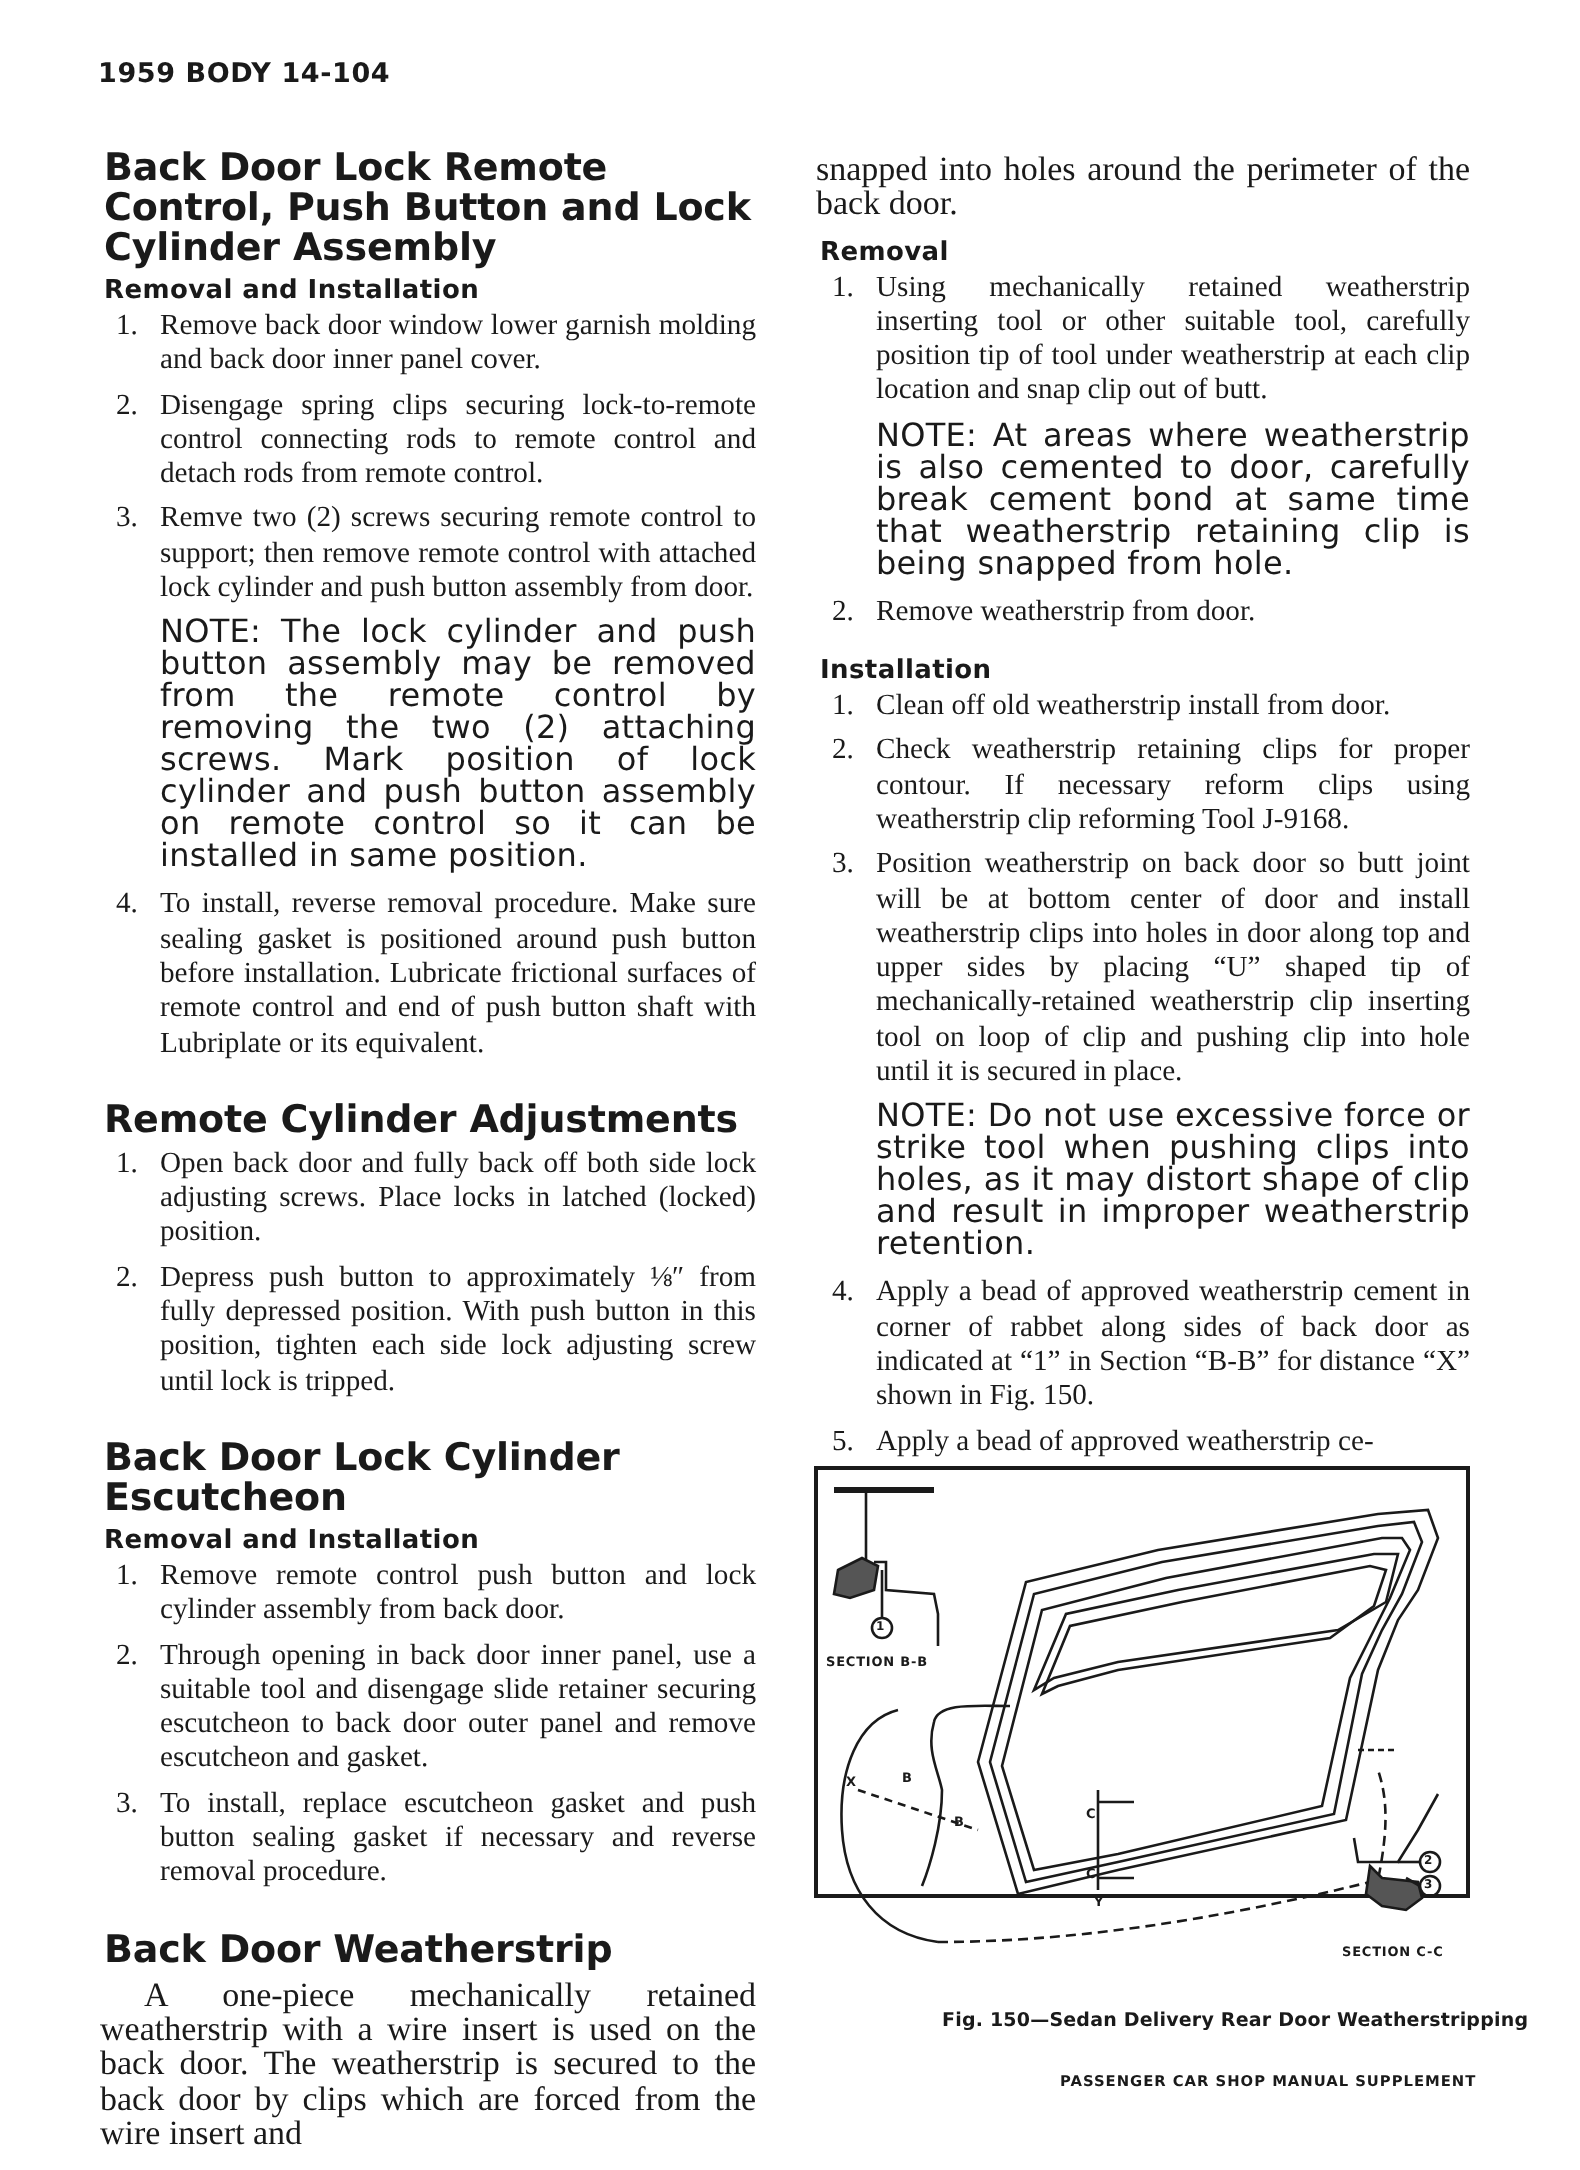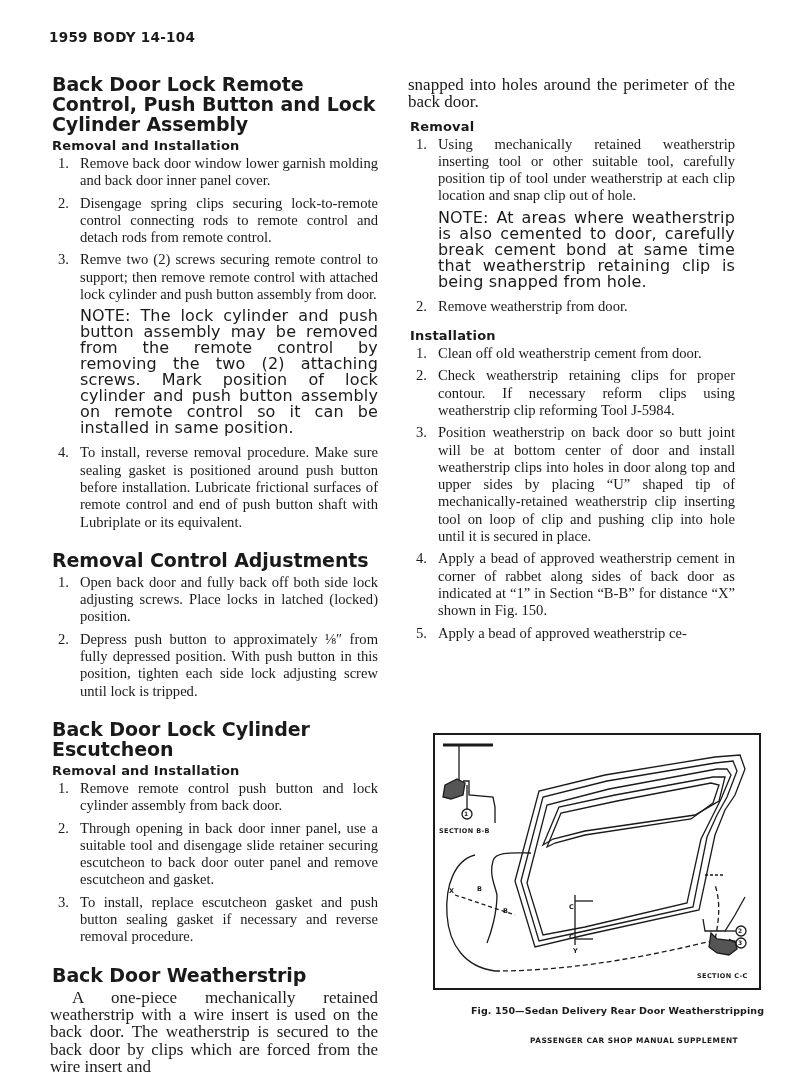--- a/index.html
+++ b/index.html
@@ -40,22 +40,22 @@
   }
   ol.steps li .num {
     position: absolute; left: 8px; top: 0;
   }
   .note {
     font-family: "DejaVu Sans", "Liberation Sans", sans-serif;
     font-weight: normal; font-size: 16px; line-height: 16px;
     margin: 4px 0 8px 30px; text-align: justify; letter-spacing: 0.15px;
   }
   .figure {
-    position: absolute; left: 433px; top: 733px;
-    width: 328px; height: 257px;
+    position: absolute; left: 407px; top: 733px;
+    width: 328px; height: 216px;
     border: 2px solid #1a1a1a; box-sizing: border-box;
     background: #fff;
   }
   .figure svg { position: absolute; left: 0; top: 0; }
   .fig-caption {
     position: absolute; left: 471px; top: 1005px;
     font-family: "DejaVu Sans", "Liberation Sans", sans-serif;
     font-weight: bold; font-size: 9.5px; letter-spacing: 0.1px;
   }
   .footer {
@@ -83,21 +83,21 @@
     <li><span class="num">1.</span><span>Remove back door window lower garnish molding and back door inner panel cover.</span></li>
     <li><span class="num">2.</span><span>Disengage spring clips securing lock-to-remote control connecting rods to remote control and detach rods from remote control.</span></li>
     <li><span class="num">3.</span><span>Remve two (2) screws securing remote control to support; then remove remote control with attached lock cylinder and push button assembly from door.</span></li>
   </ol>
   <div class="note">NOTE: The lock cylinder and push button assembly may be removed from the remote control by removing the two (2) attaching screws. Mark position of lock cylinder and push button assembly on remote control so it can be installed in same position.</div>
   <ol class="steps">
     <li><span class="num">4.</span><span>To install, reverse removal procedure. Make sure sealing gasket is positioned around push button before installation. Lubricate frictional surfaces of remote control and end of push button shaft with Lubriplate or its equivalent.</span></li>
   </ol>
 
   <div class="gap-m"></div>
-  <h2 class="section-title">Removal Control Adjustments</h2>
+  <h2 class="section-title">Remote Cylinder Adjustments</h2>
   <ol class="steps">
     <li><span class="num">1.</span><span>Open back door and fully back off both side lock adjusting screws. Place locks in latched (locked) position.</span></li>
     <li><span class="num">2.</span><span>Depress push button to approximately ⅛″ from fully depressed position. With push button in this position, tighten each side lock adjusting screw until lock is tripped.</span></li>
   </ol>
 
   <div class="gap-m"></div>
   <h2 class="section-title">Back Door Lock Cylinder Escutcheon</h2>
   <h3 class="sub-title">Removal and Installation</h3>
   <ol class="steps">
     <li><span class="num">1.</span><span>Remove remote control push button and lock cylinder assembly from back door.</span></li>
@@ -108,33 +108,34 @@
   <div class="gap-m"></div>
   <h2 class="section-title">Back Door Weatherstrip</h2>
   <p class="body-text indent">A one-piece mechanically retained weatherstrip with a wire insert is used on the back door. The weatherstrip is secured to the back door by clips which are forced from the wire insert and</p>
 </div>
 
 <div class="col col-right">
   <p class="body-text">snapped into holes around the perimeter of the back door.</p>
   <div class="gap-s"></div>
   <h3 class="sub-title">Removal</h3>
   <ol class="steps">
-    <li><span class="num">1.</span><span>Using mechanically retained weatherstrip inserting tool or other suitable tool, carefully position tip of tool under weatherstrip at each clip location and snap clip out of hole.</span></li>
+    <li><span class="num">1.</span><span>Using mechanically retained weatherstrip inserting tool or other suitable tool, carefully position tip of tool under weatherstrip at each clip location and snap clip out of butt.</span></li>
   </ol>
   <div class="note">NOTE: At areas where weatherstrip is also cemented to door, carefully break cement bond at same time that weatherstrip retaining clip is being snapped from hole.</div>
   <ol class="steps">
     <li><span class="num">2.</span><span>Remove weatherstrip from door.</span></li>
   </ol>
   <div class="gap-s"></div>
   <h3 class="sub-title">Installation</h3>
   <ol class="steps">
-    <li><span class="num">1.</span><span>Clean off old weatherstrip cement from door.</span></li>
-    <li><span class="num">2.</span><span>Check weatherstrip retaining clips for proper contour. If necessary reform clips using weatherstrip clip reforming Tool J-5984.</span></li>
+    <li><span class="num">1.</span><span>Clean off old weatherstrip install from door.</span></li>
+    <li><span class="num">2.</span><span>Check weatherstrip retaining clips for proper contour. If necessary reform clips using weatherstrip clip reforming Tool J-9168.</span></li>
     <li><span class="num">3.</span><span>Position weatherstrip on back door so butt joint will be at bottom center of door and install weatherstrip clips into holes in door along top and upper sides by placing “U” shaped tip of mechanically-retained weatherstrip clip inserting tool on loop of clip and pushing clip into hole until it is secured in place.</span></li>
   </ol>
+  <div class="note">NOTE: Do not use excessive force or strike tool when pushing clips into holes, as it may distort shape of clip and result in improper weatherstrip retention.</div>
   <ol class="steps">
     <li><span class="num">4.</span><span>Apply a bead of approved weatherstrip cement in corner of rabbet along sides of back door as indicated at “1” in Section “B-B” for distance “X” shown in Fig. 150.</span></li>
     <li><span class="num">5.</span><span>Apply a bead of approved weatherstrip ce-</span></li>
   </ol>
 </div>
 
 <div class="figure">
   <svg width="324" height="253" viewBox="0 0 324 253">
     <g fill="none" stroke="#1a1a1a" stroke-width="1.3">
 

